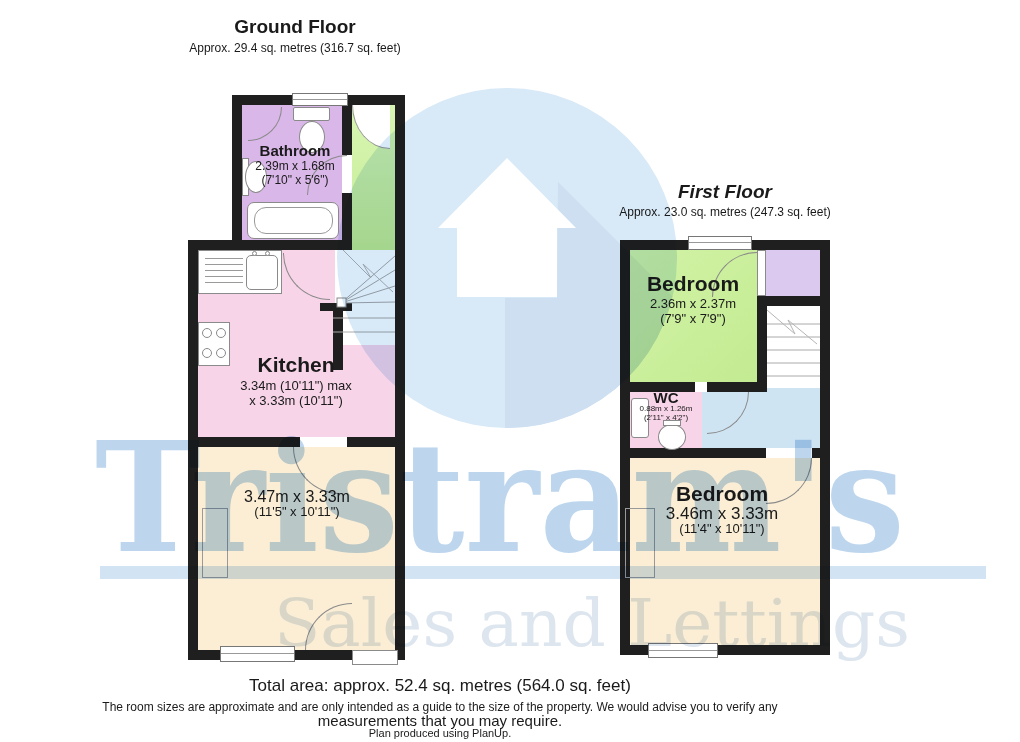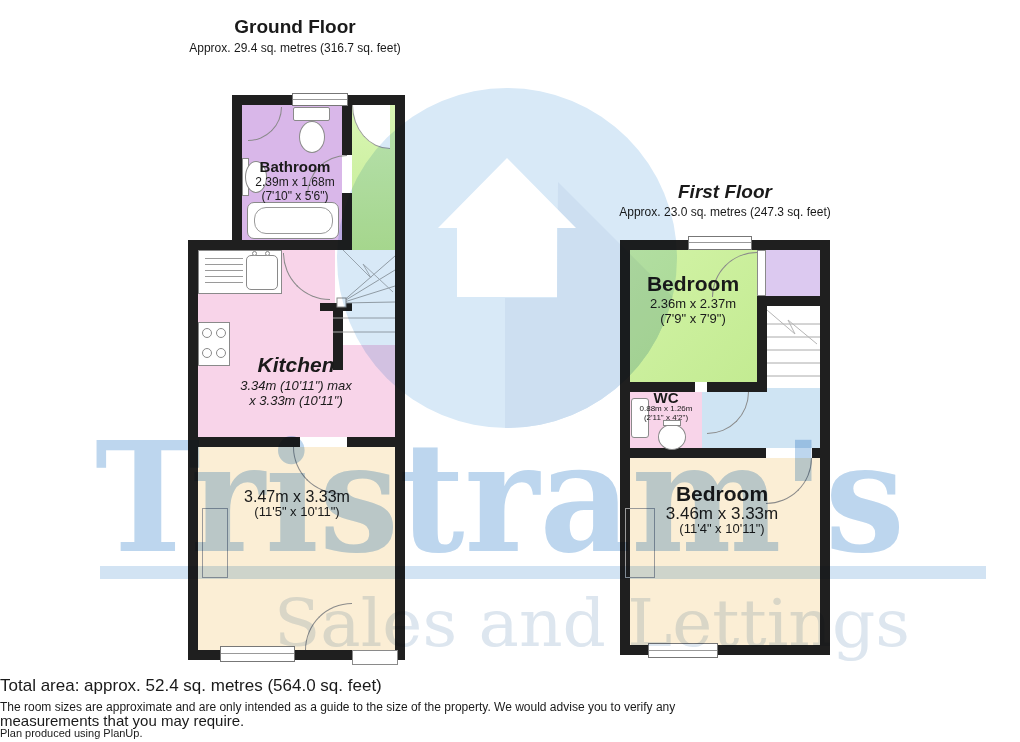--- a/index.html
+++ b/index.html
@@ -17,21 +17,21 @@
   .arc-br{border-left:1px solid #8a8a8a;border-top:1px solid #8a8a8a;border-top-left-radius:100% 100%;}
   .label{position:absolute;text-align:center;}
   .room-name{font-weight:bold;}
   .win{position:absolute;background:#fff;border:1px solid #777;box-sizing:border-box;}
   .win::after{content:"";position:absolute;left:0;right:0;top:45%;border-top:1px solid #999;}
   .floor-title{position:absolute;text-align:center;font-weight:bold;font-size:19px;}
   .floor-sub{position:absolute;text-align:center;font-size:12px;}
   .drainer{position:absolute;background:repeating-linear-gradient(180deg,#9a9a9a 0 1px,transparent 1px 6px);}
   .circ{position:absolute;border:1px solid #8a8a8a;border-radius:50%;background:#fff;box-sizing:border-box;}
   .wm{position:absolute;left:0;top:0;mix-blend-mode:multiply;pointer-events:none;z-index:50;}
-  .footer{position:absolute;left:0;width:880px;text-align:left;}
+  .footer{position:absolute;left:0;width:880px;text-align:center;}
 </style>
 </head>
 <body>
 
 <div class="canvas">
 
   <div class="floor-title" style="left:165px;top:16px;width:260px;">Ground Floor</div>
   <div class="floor-sub" style="left:135px;top:41px;width:320px;">Approx. 29.4 sq. metres (316.7 sq. feet)</div>
 
   <div class="room" style="left:242px;top:105px;width:100px;height:135px;background:#d9b7e9;"></div>
@@ -92,25 +92,25 @@
   <div class="arc arc-br" style="left:307px;top:155px;width:40px;height:40px;"></div>
   <div class="abs" style="left:352px;top:105px;width:38px;height:44px;background:#fff;border-left:1px solid #9a9a9a;border-bottom:1px solid #9a9a9a;border-bottom-left-radius:100% 100%;box-sizing:border-box;"></div>
   <div class="arc arc-tr" style="left:283px;top:253px;width:47px;height:47px;"></div>
   <div class="arc arc-tr" style="left:293px;top:447px;width:47px;height:47px;"></div>
   <div class="arc arc-br" style="left:305px;top:603px;width:47px;height:47px;"></div>
   <div class="fx" style="left:352px;top:650px;width:46px;height:15px;"></div>
 
   <div class="outline" style="left:202px;top:508px;width:26px;height:70px;"></div>
 
   <div class="label" style="left:205px;top:143px;width:180px;">
-    <div class="room-name" style="font-size:15px;line-height:16px;margin-top:16px;">Bathroom</div>
+    <div class="room-name" style="font-size:15px;line-height:16px;">Bathroom</div>
     <div style="font-size:12px;line-height:14px;">2.39m x 1.68m</div>
     <div style="font-size:12px;line-height:14px;">(7'10" x 5'6")</div>
   </div>
-  <div class="label" style="left:206px;top:352px;width:180px;font-style:italic;">
+  <div class="label" style="left:206px;top:352px;width:180px;">
     <div class="room-name" style="font-size:21px;line-height:26px;">Kitchen</div>
     <div style="font-size:13px;line-height:15px;">3.34m (10'11") max</div>
     <div style="font-size:13px;line-height:15px;">x 3.33m (10'11")</div>
   </div>
   <div class="label" style="left:207px;top:479px;width:180px;">
     <div style="font-size:16px;line-height:15px;margin-top:10px;text-align:center;">3.47m x 3.33m</div>
     <div style="font-size:13px;line-height:15px;">(11'5" x 10'11")</div>
   </div>
 
   <div class="floor-title" style="left:595px;top:181px;width:260px;font-style:italic;">First Floor</div>

